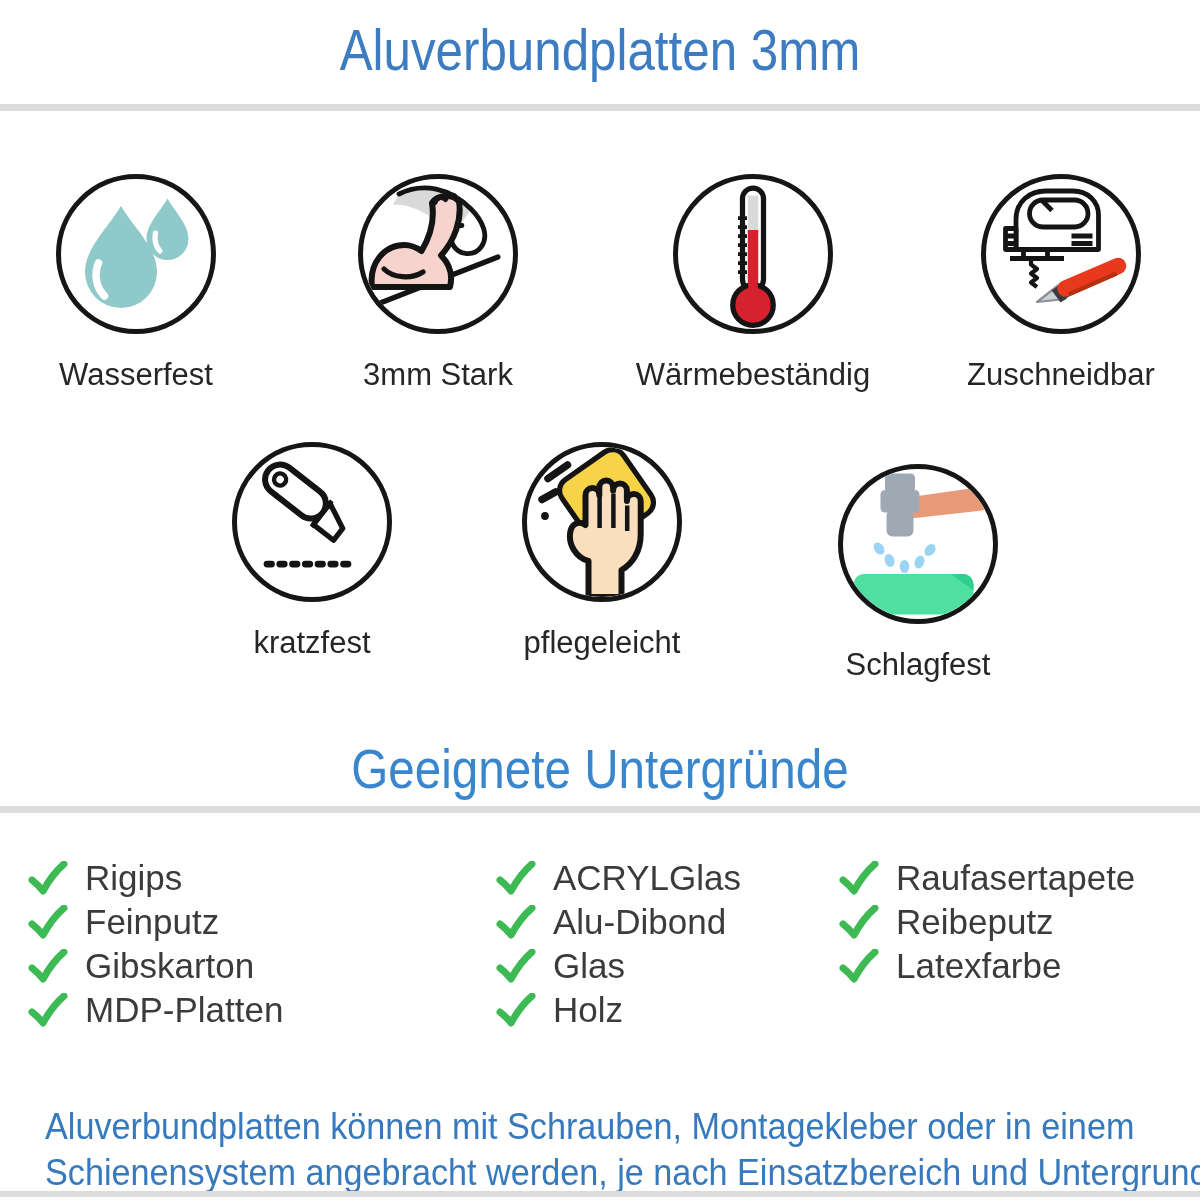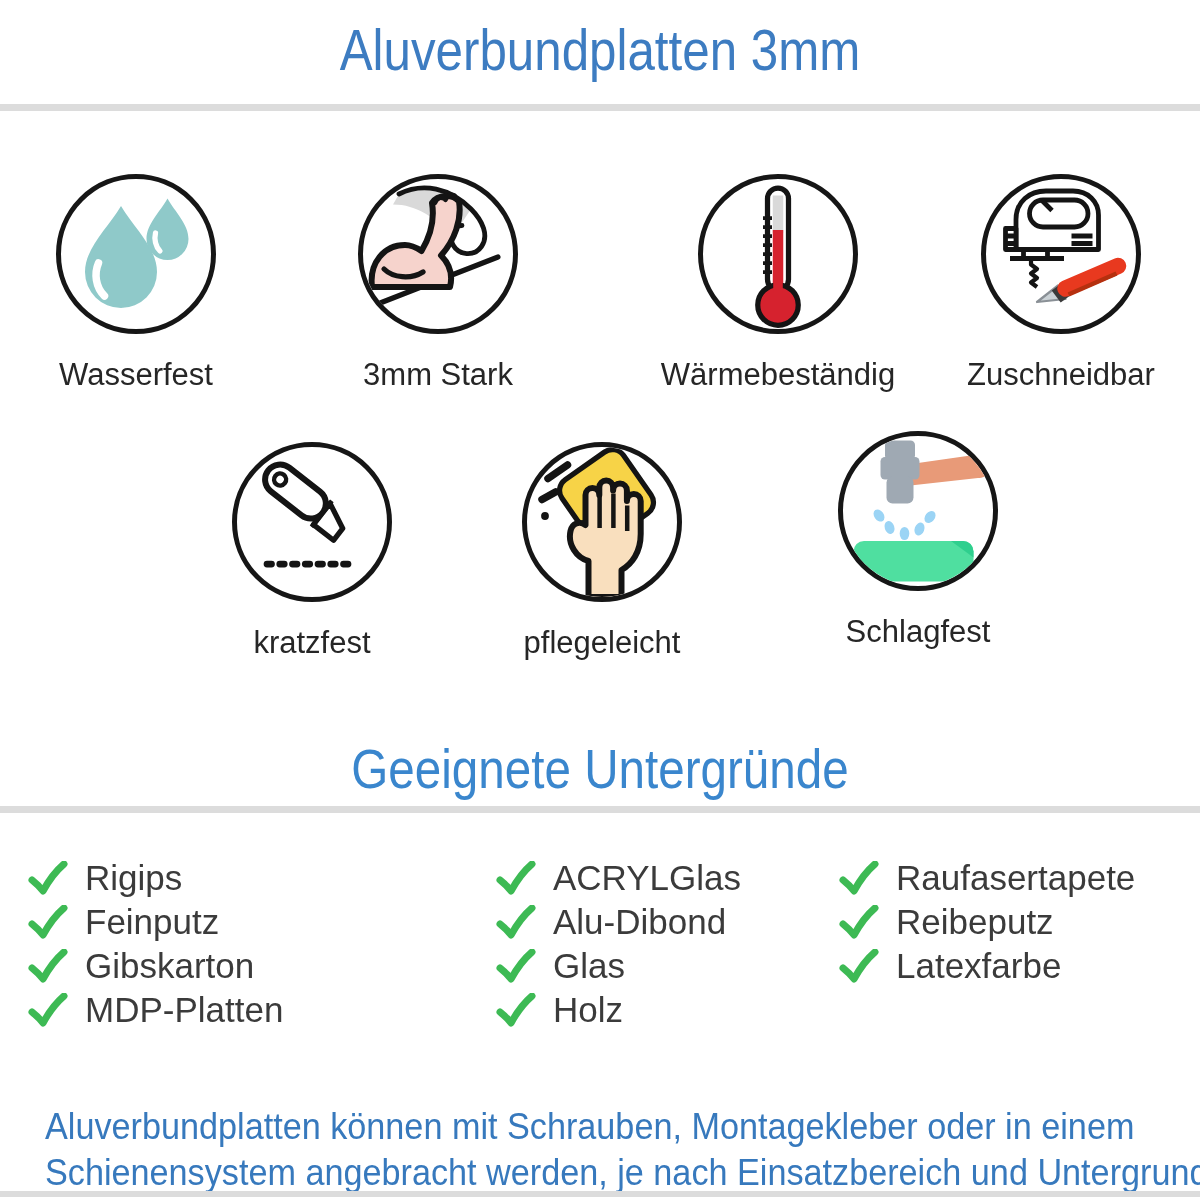--- a/index.html
+++ b/index.html
@@ -47,21 +47,21 @@
       <circle cx="60" cy="24" r="2.2" fill="#fff"></circle>
       <path d="M8 84 L90 52" stroke="#141414" stroke-width="3.4" fill="none" stroke-linecap="round"></path>
       <path d="M6 72 C4 56 14 44 28 44 C32 44 36 46 39 48 C45 38 48 28 46 16 C50 10 60 10 64 15 C66 27 61 41 52 51 C58 57 60 64 58 72 Z" fill="#f6d3cc" stroke="#141414" stroke-width="4" stroke-linejoin="round"></path>
       <path d="M14 60 C20 66 32 67 40 62" fill="none" stroke="#141414" stroke-width="3.5" stroke-linecap="round"></path>
       <path d="M48 16 q2 -5 6 -3 M55 14 q2 -5 6 -3" fill="none" stroke="#141414" stroke-width="3" stroke-linecap="round"></path>
     </svg>
   </div>
   <div class="feature-label">3mm Stark</div>
 </div>
 
-<div class="feature" style="left:628px;top:174px">
+<div class="feature" style="left:603px;top:174px">
   <div class="circle">
     <svg viewBox="0 0 100 100">
       <rect x="43" y="6" width="14" height="68" rx="7" fill="#fff" stroke="#141414" stroke-width="3.5"></rect>
       <rect x="46.5" y="11" width="7" height="25" fill="#d9d9d9"></rect>
       <rect x="46.5" y="34" width="7" height="42" fill="#d6222e"></rect>
       <line x1="40" y1="26" x2="46" y2="26" stroke="#141414" stroke-width="2.5"></line>
       <line x1="40" y1="32" x2="46" y2="32" stroke="#141414" stroke-width="2.5"></line>
       <line x1="40" y1="38" x2="46" y2="38" stroke="#141414" stroke-width="2.5"></line>
       <line x1="40" y1="44" x2="46" y2="44" stroke="#141414" stroke-width="2.5"></line>
       <line x1="40" y1="50" x2="46" y2="50" stroke="#141414" stroke-width="2.5"></line>
@@ -124,21 +124,21 @@
       <rect x="28" y="8" width="50" height="50" rx="9" transform="rotate(-35 53 33)" fill="#f7d347" stroke="#141414" stroke-width="3.5"></rect>
       <path d="M41 100 L41 76 C33 74 27 65 29 56 C30 51 35 49 39 52 L39 32 a4.6 4.6 0 0 1 9.2 0 L48.2 27 a4.6 4.6 0 0 1 9.2 0 L57.4 29 a4.6 4.6 0 0 1 9.2 0 L66.6 36 a4.6 4.6 0 0 1 9.2 0 L75.8 58 C75.8 70 70 78 63 82 L63 100 Z" fill="#f9dfbe" stroke="#141414" stroke-width="4" stroke-linejoin="round" stroke-linecap="round"></path>
       <line x1="48.4" y1="30" x2="48.4" y2="54" stroke="#141414" stroke-width="3"></line>
       <line x1="57.6" y1="31" x2="57.6" y2="54" stroke="#141414" stroke-width="3"></line>
       <line x1="66.8" y1="39" x2="66.8" y2="56" stroke="#141414" stroke-width="3"></line>
     </svg>
   </div>
   <div class="feature-label">pflegeleicht</div>
 </div>
 
-<div class="feature" style="left:768px;top:431px">
+<div class="feature" style="left:768px;top:464px">
   <div class="circle">
     <svg viewBox="0 0 100 100">
       <path d="M36 20 L92 12 C97 11 99 15 98 18 L97 24 C96 27 93 28 90 28 L36 34 Z" fill="#e89a78"></path>
       <rect x="28" y="3" width="20" height="13" rx="3" fill="#9fa9b3"></rect>
       <rect x="25" y="14" width="26" height="15" rx="3" fill="#9fa9b3"></rect>
       <rect x="29" y="27" width="18" height="18" rx="4" fill="#9fa9b3"></rect>
       <ellipse cx="24" cy="53" rx="3.2" ry="4.4" transform="rotate(-35 24 53)" fill="#9bd4f5"></ellipse>
       <ellipse cx="31" cy="61" rx="3.2" ry="4.4" transform="rotate(-18 31 61)" fill="#9bd4f5"></ellipse>
       <ellipse cx="41" cy="65" rx="3.2" ry="4.4" fill="#9bd4f5"></ellipse>
       <ellipse cx="51" cy="62" rx="3.2" ry="4.4" transform="rotate(20 51 62)" fill="#9bd4f5"></ellipse>

